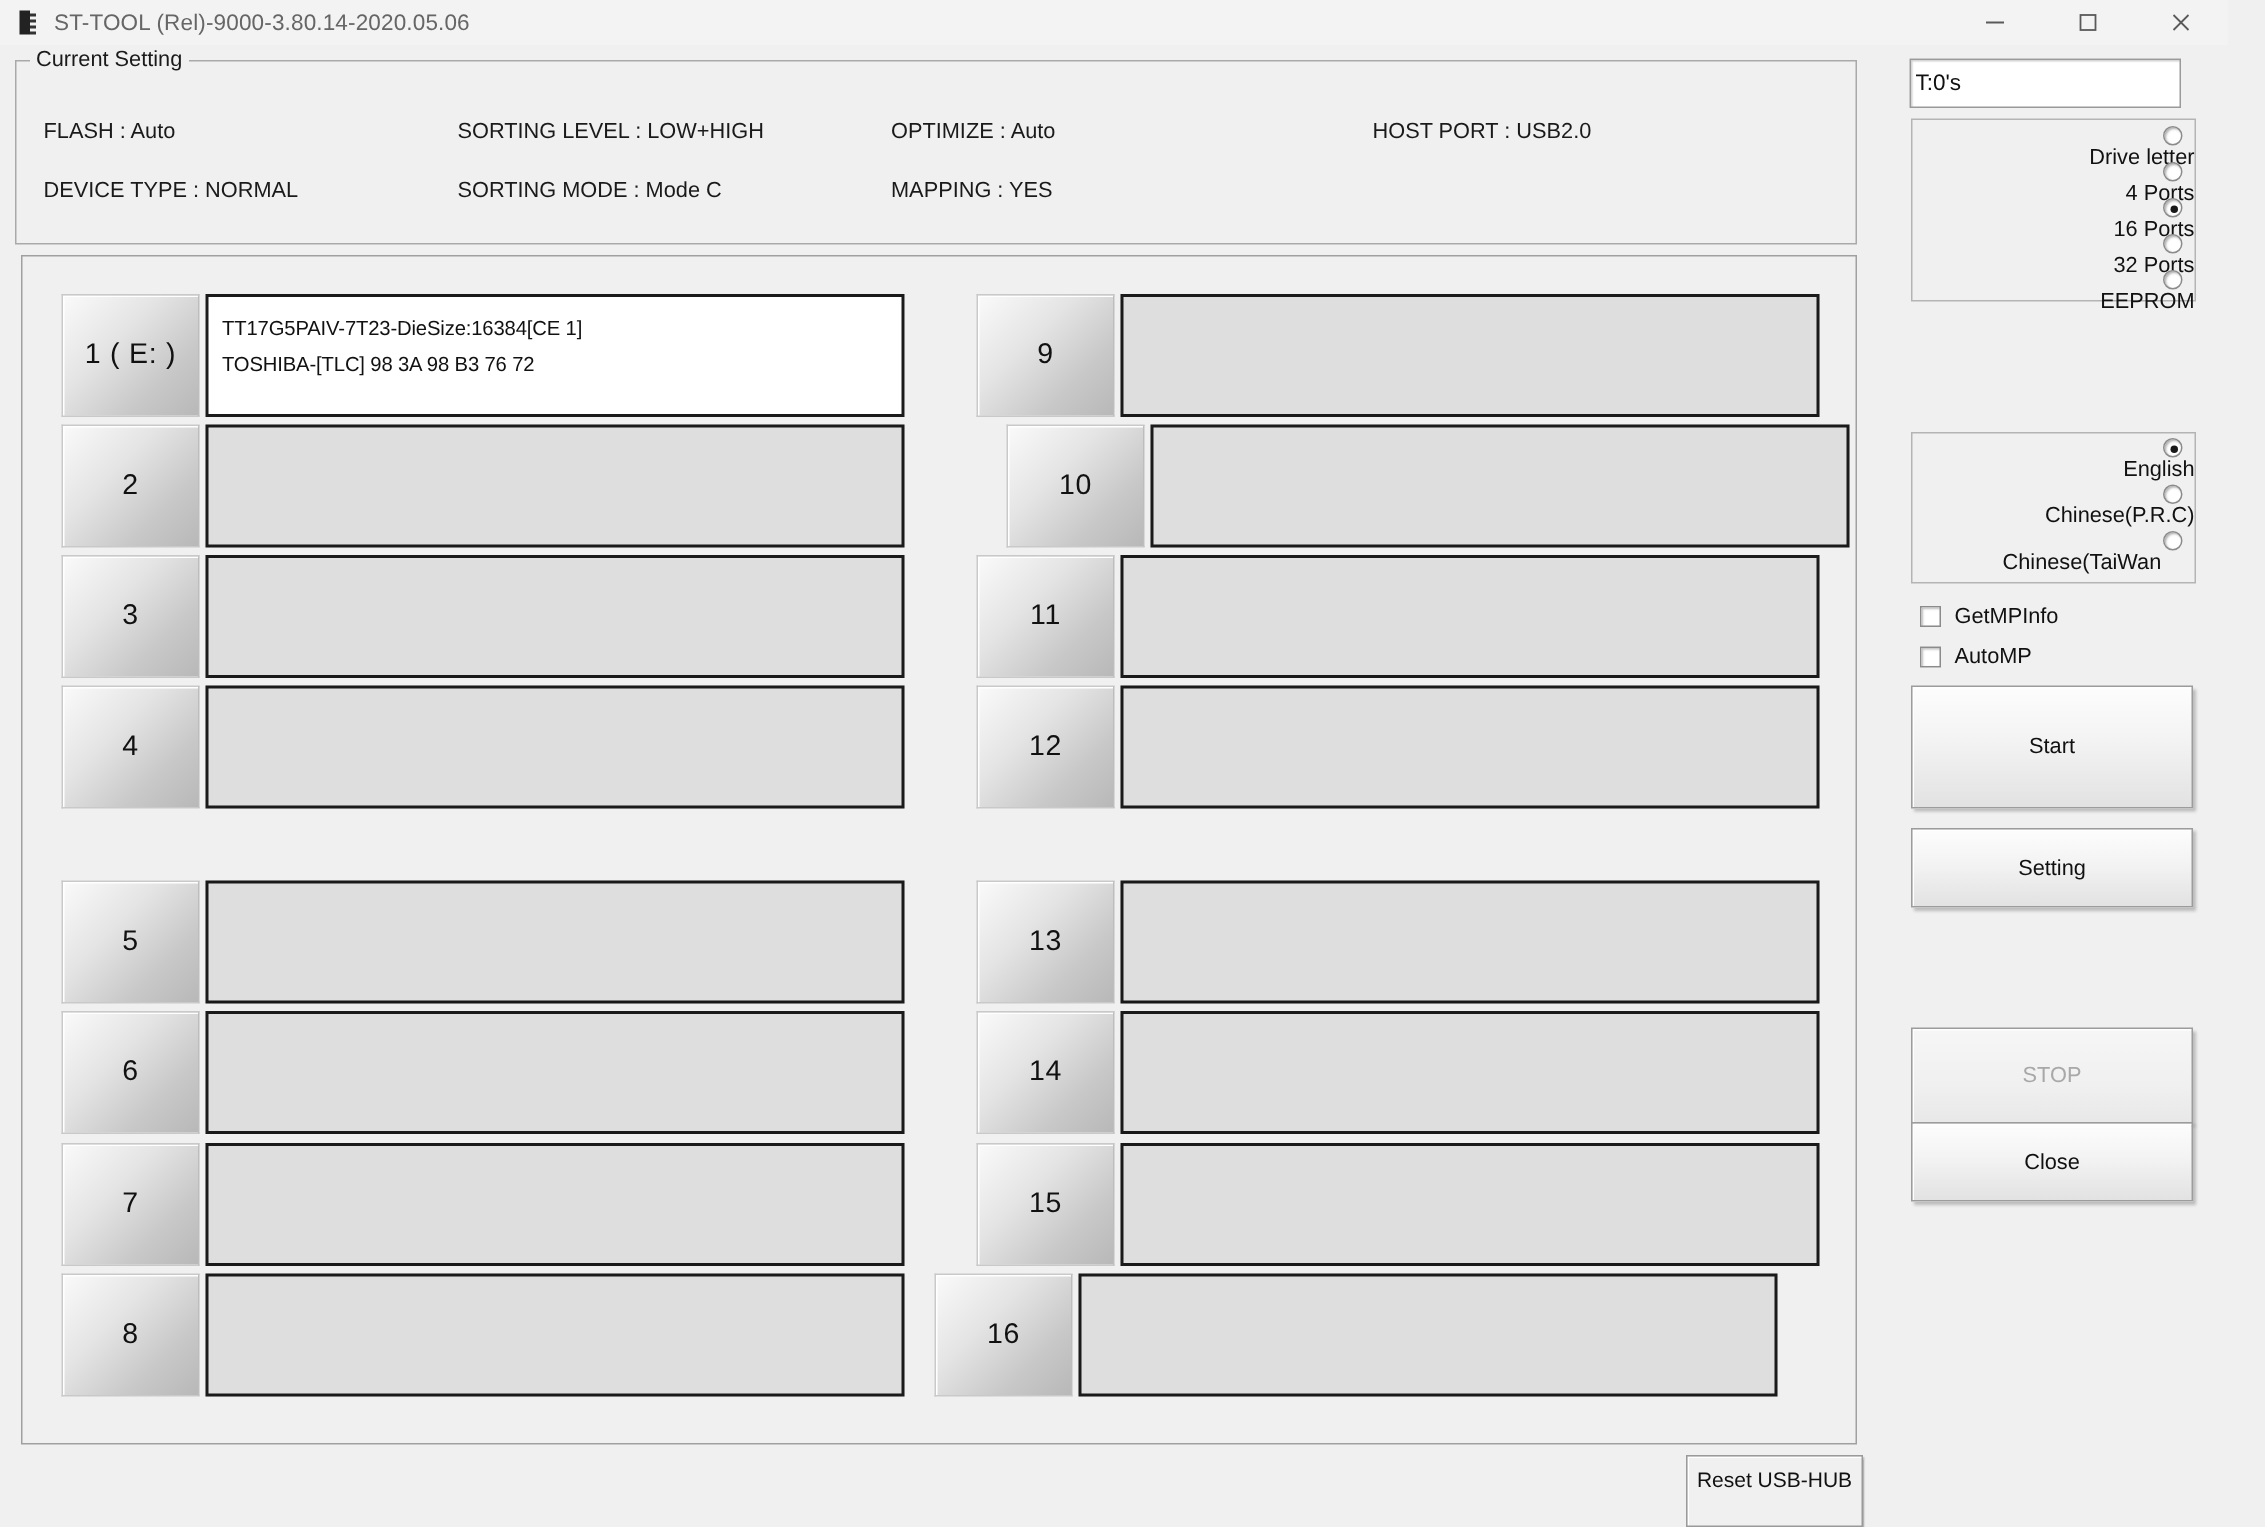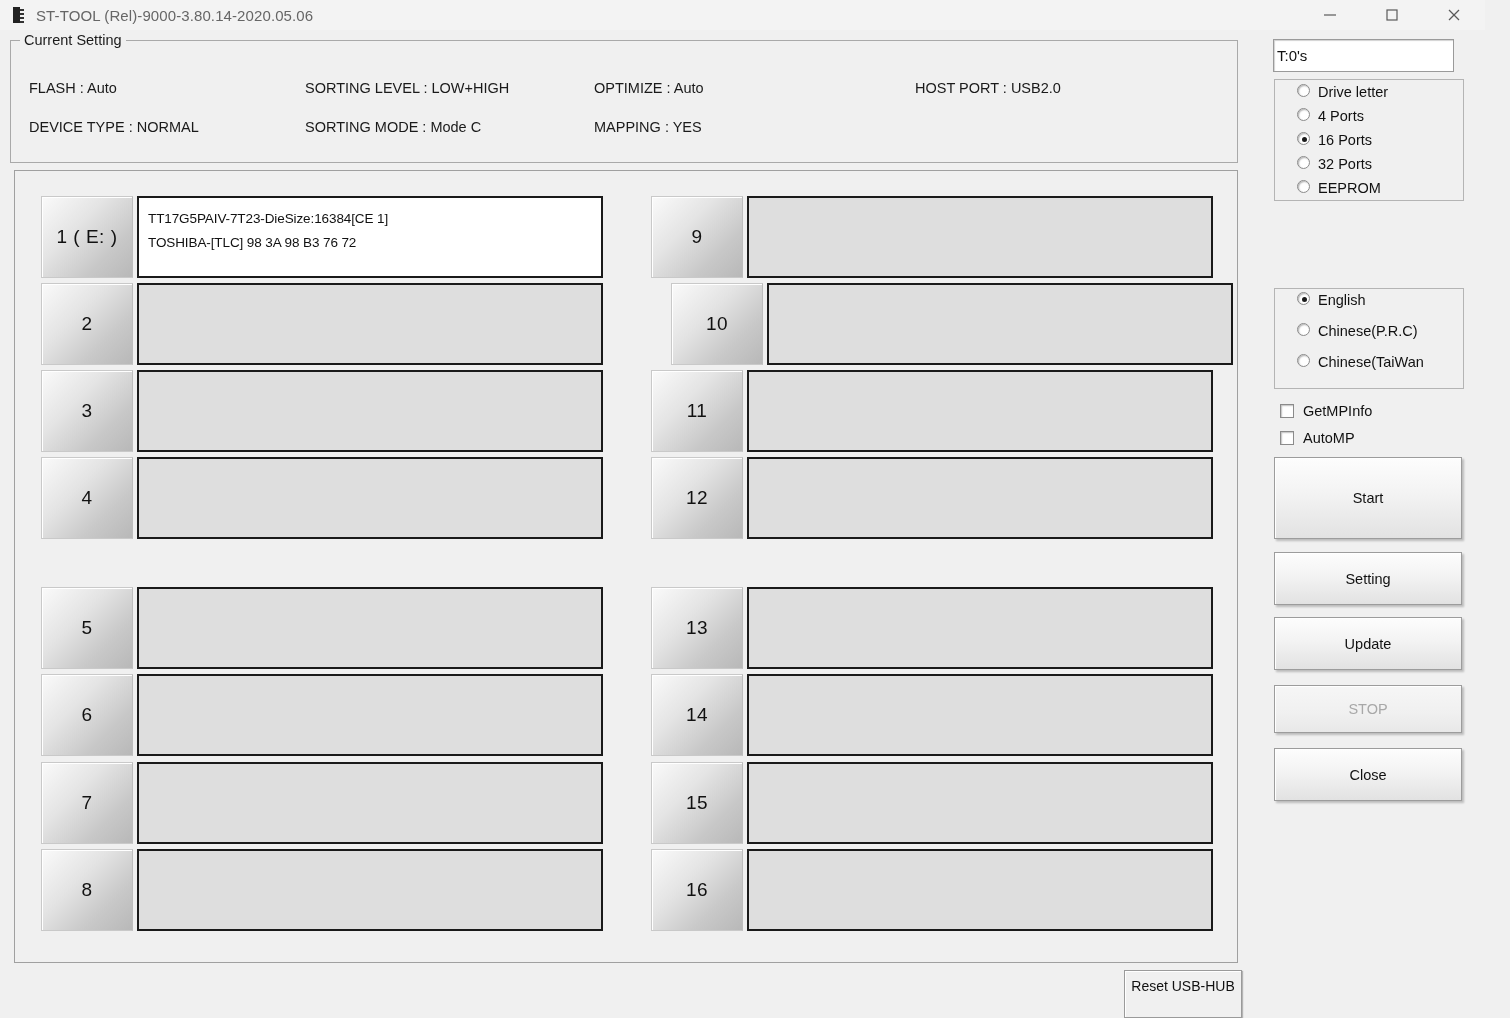--- a/index.html
+++ b/index.html
@@ -105,21 +105,21 @@
     display: flex; align-items: center; padding-left: 3px;
   }
 
   .radio-group {
     position: absolute; border: 1px solid #b4b4b4; background: #f0f0f0;
   }
   #ports-group { left: 4px; top: 79px; width: 190px; height: 122px; }
   #lang-group  { left: 4px; top: 288px; width: 190px; height: 101px; }
 
   .radio-row {
-    display: flex; align-items: flex-start; height: 24px; padding-left: 22px;
+    display: flex; align-items: flex-end; height: 24px; padding-left: 22px; flex-direction: column;
   }
   .radio-mark {
     width: 13px; height: 13px; border-radius: 50%;
     background: #ffffff;
     border: 1px solid #8b8b8b;
     box-shadow: inset 1px 1px 1.5px rgba(0,0,0,.30);
     margin-right: 8px; flex: none; position: relative;
   }
   .radio-mark.checked::after {
     content: ""; position: absolute; left: 3.5px; top: 3.5px;
@@ -169,21 +169,21 @@
     position: absolute; left: 4px; width: 188px;
     border: 1px solid #9c9c9c;
     display: flex; align-items: center; justify-content: center;
     font-size: 14.5px; color: #111;
     background: linear-gradient(#fdfdfd 0%, #f3f3f3 45%, #e2e2e2 100%);
     box-shadow: inset 1px 1px 0 #ffffff, 2px 2px 2px rgba(0,0,0,.22);
   }
   #btn-start   { top: 457px; height: 82px; }
   #btn-setting { top: 552px; height: 53px; }
   #btn-update  { top: 617px; height: 53px; }
-  #btn-stop    { top: 685px; height: 48px; color: #a8a8a8;
+  #btn-stop    { top: 685px; height: 64px; color: #a8a8a8;
                  background: linear-gradient(#f6f6f6 0%, #f0f0f0 60%, #e8e8e8 100%); text-align: right; }
   #btn-close   { top: 748px; height: 53px; }
 </style>
 </head>
 <body>
 
 <div id="titlebar">
   <div id="title-icon">
     <div class="chip-body"></div>
     <div class="pin" style="top:3px"></div>
@@ -284,21 +284,21 @@
     <div class="port-box"></div>
   </div>
   <div class="port-cell" style="left:636px; top:503px; width:562px; height:82px;">
     <div class="port-label">14</div>
     <div class="port-box"></div>
   </div>
   <div class="port-cell" style="left:636px; top:591px; width:562px; height:82px;">
     <div class="port-label">15</div>
     <div class="port-box"></div>
   </div>
-  <div class="port-cell" style="left:636px; top:678px; width:562px; height:82px;">
+  <div class="port-cell" style="left:608px; top:678px; width:562px; height:82px;">
     <div class="port-label">16</div>
     <div class="port-box"></div>
   </div>
 
 </div>
 
 <div id="reset-usb-hub">Reset USB-HUB</div>
 
 <div id="sidebar">
 
@@ -347,17 +347,16 @@
     <span class="check-mark"></span>
     <span class="check-label">GetMPInfo</span>
   </div>
   <div class="check-row" id="chk-automp">
     <span class="check-mark"></span>
     <span class="check-label">AutoMP</span>
   </div>
 
   <div class="side-btn" id="btn-start">Start</div>
   <div class="side-btn" id="btn-setting">Setting</div>
-  <div class="side-btn" id="btn-update">Update</div>
   <div class="side-btn" id="btn-stop">STOP</div>
   <div class="side-btn" id="btn-close">Close</div>
 
 </div>
 
 </body></html>

